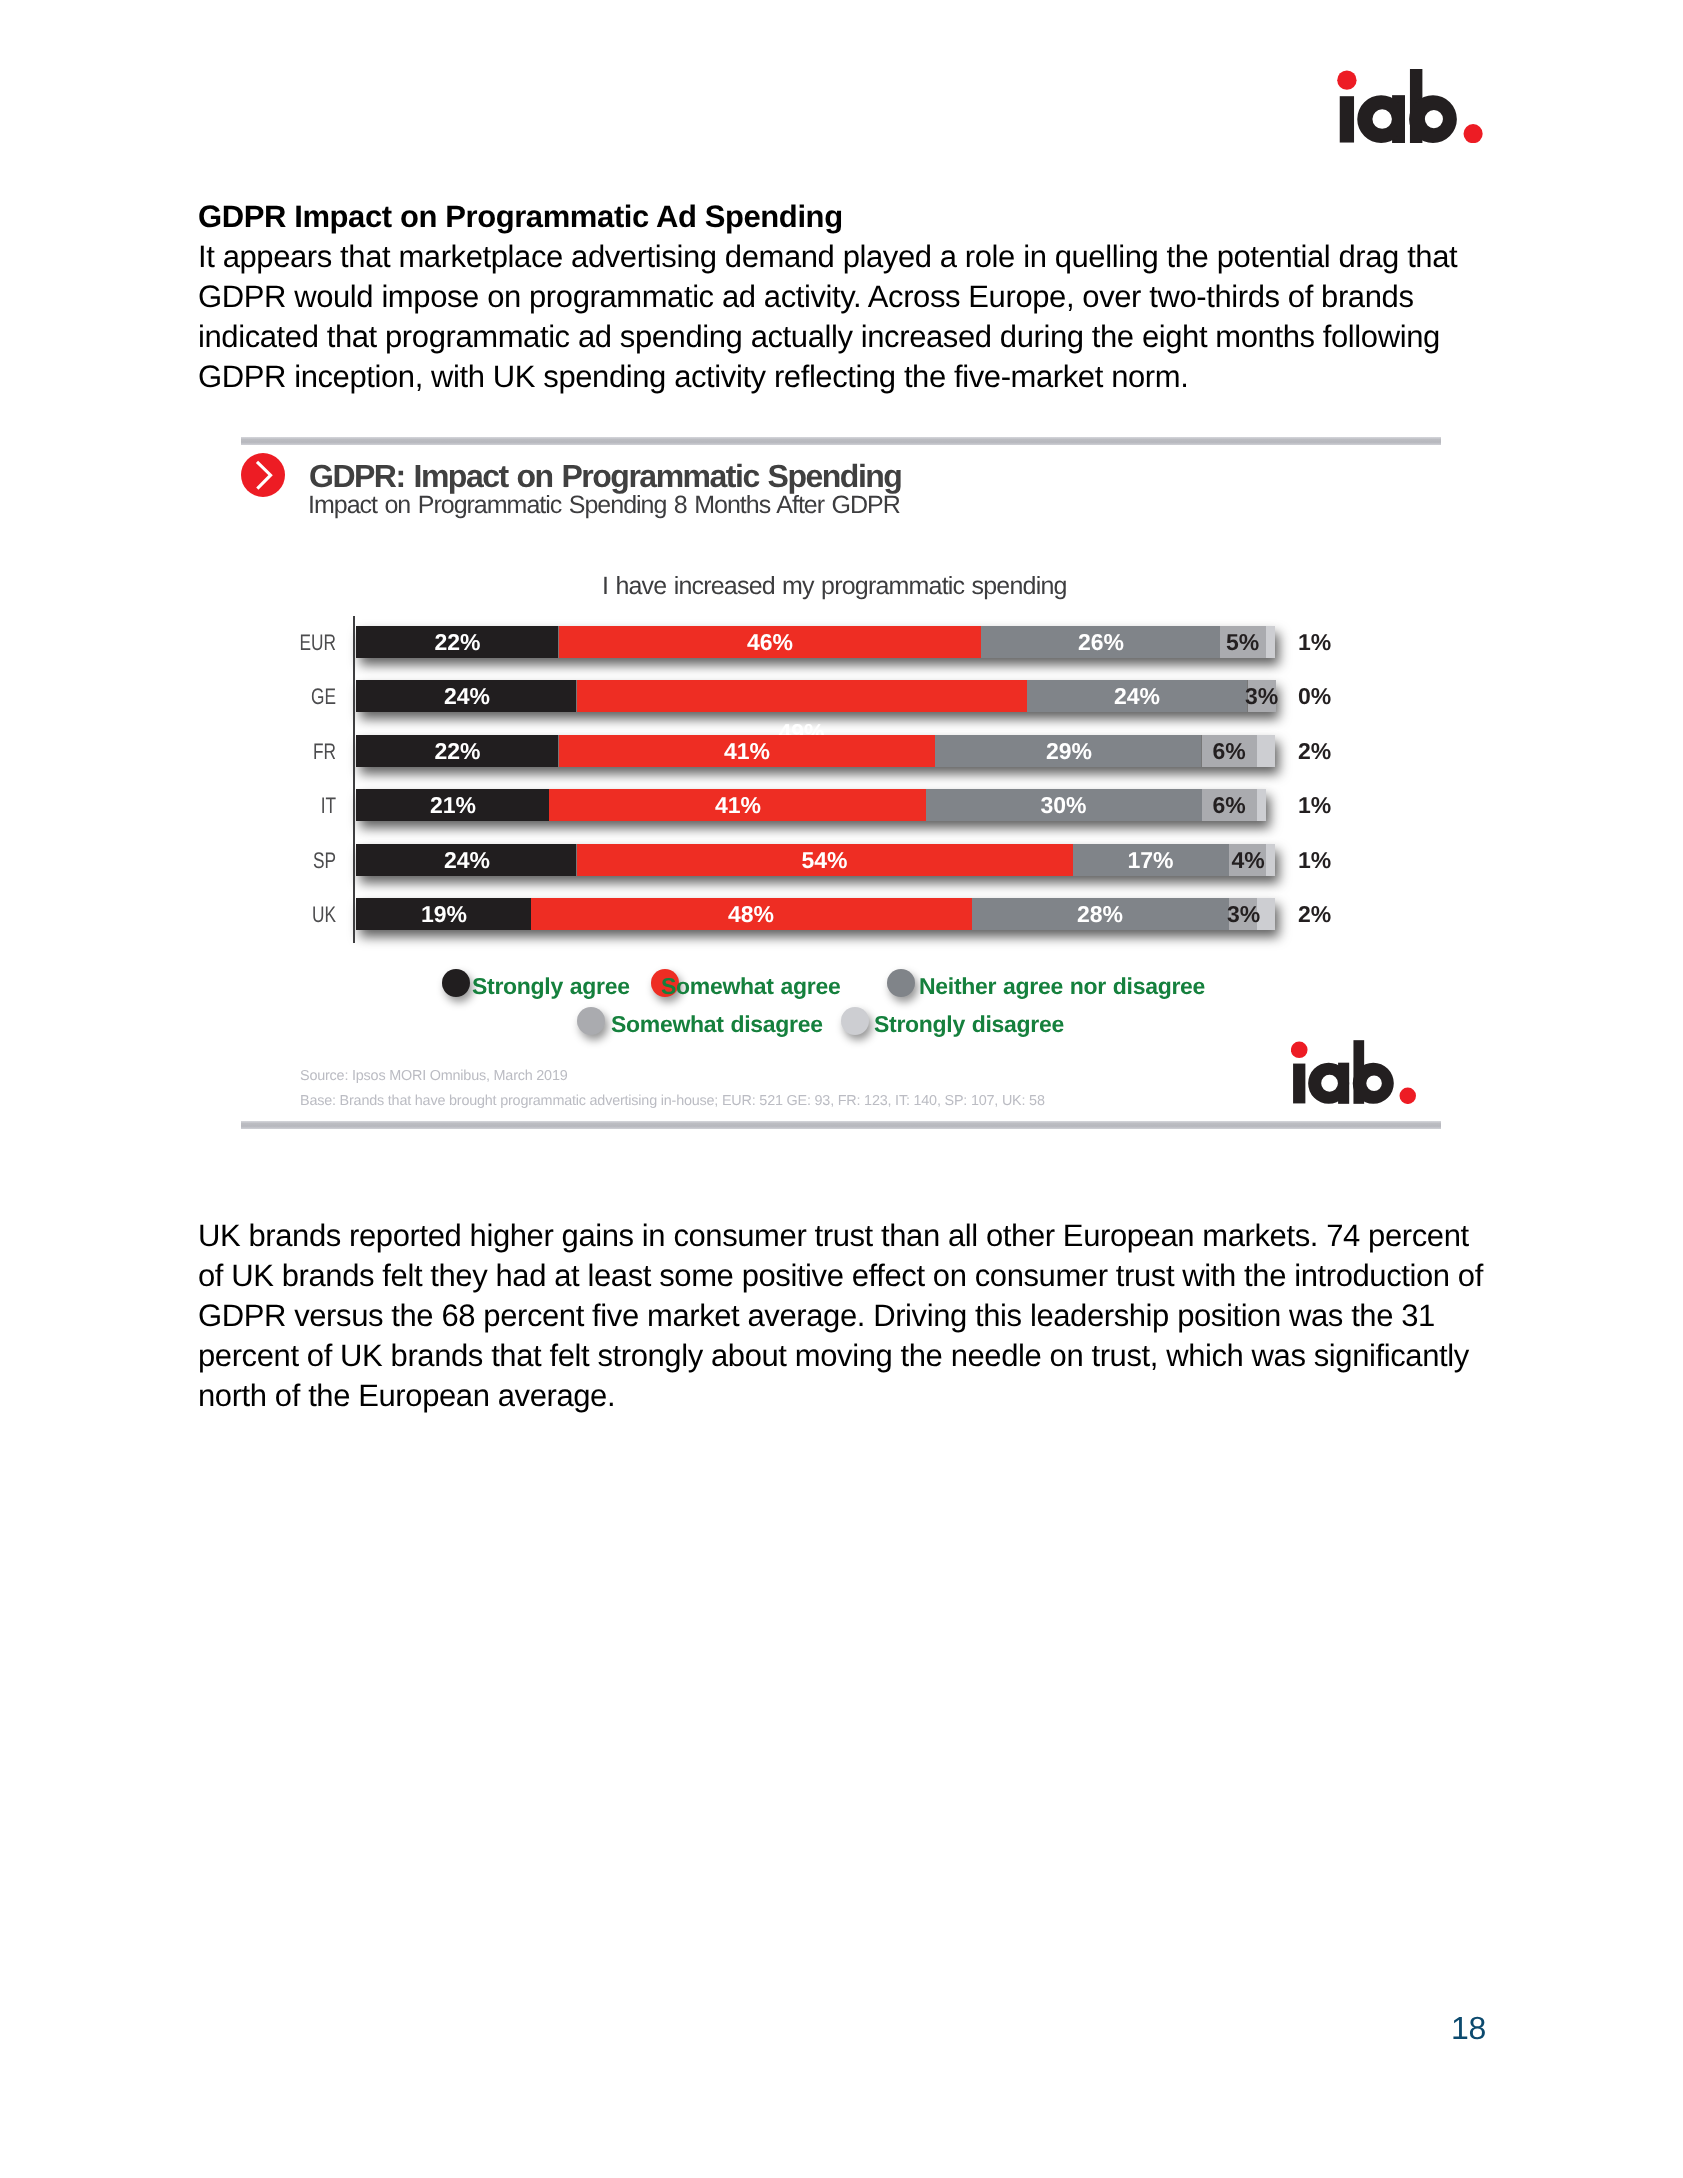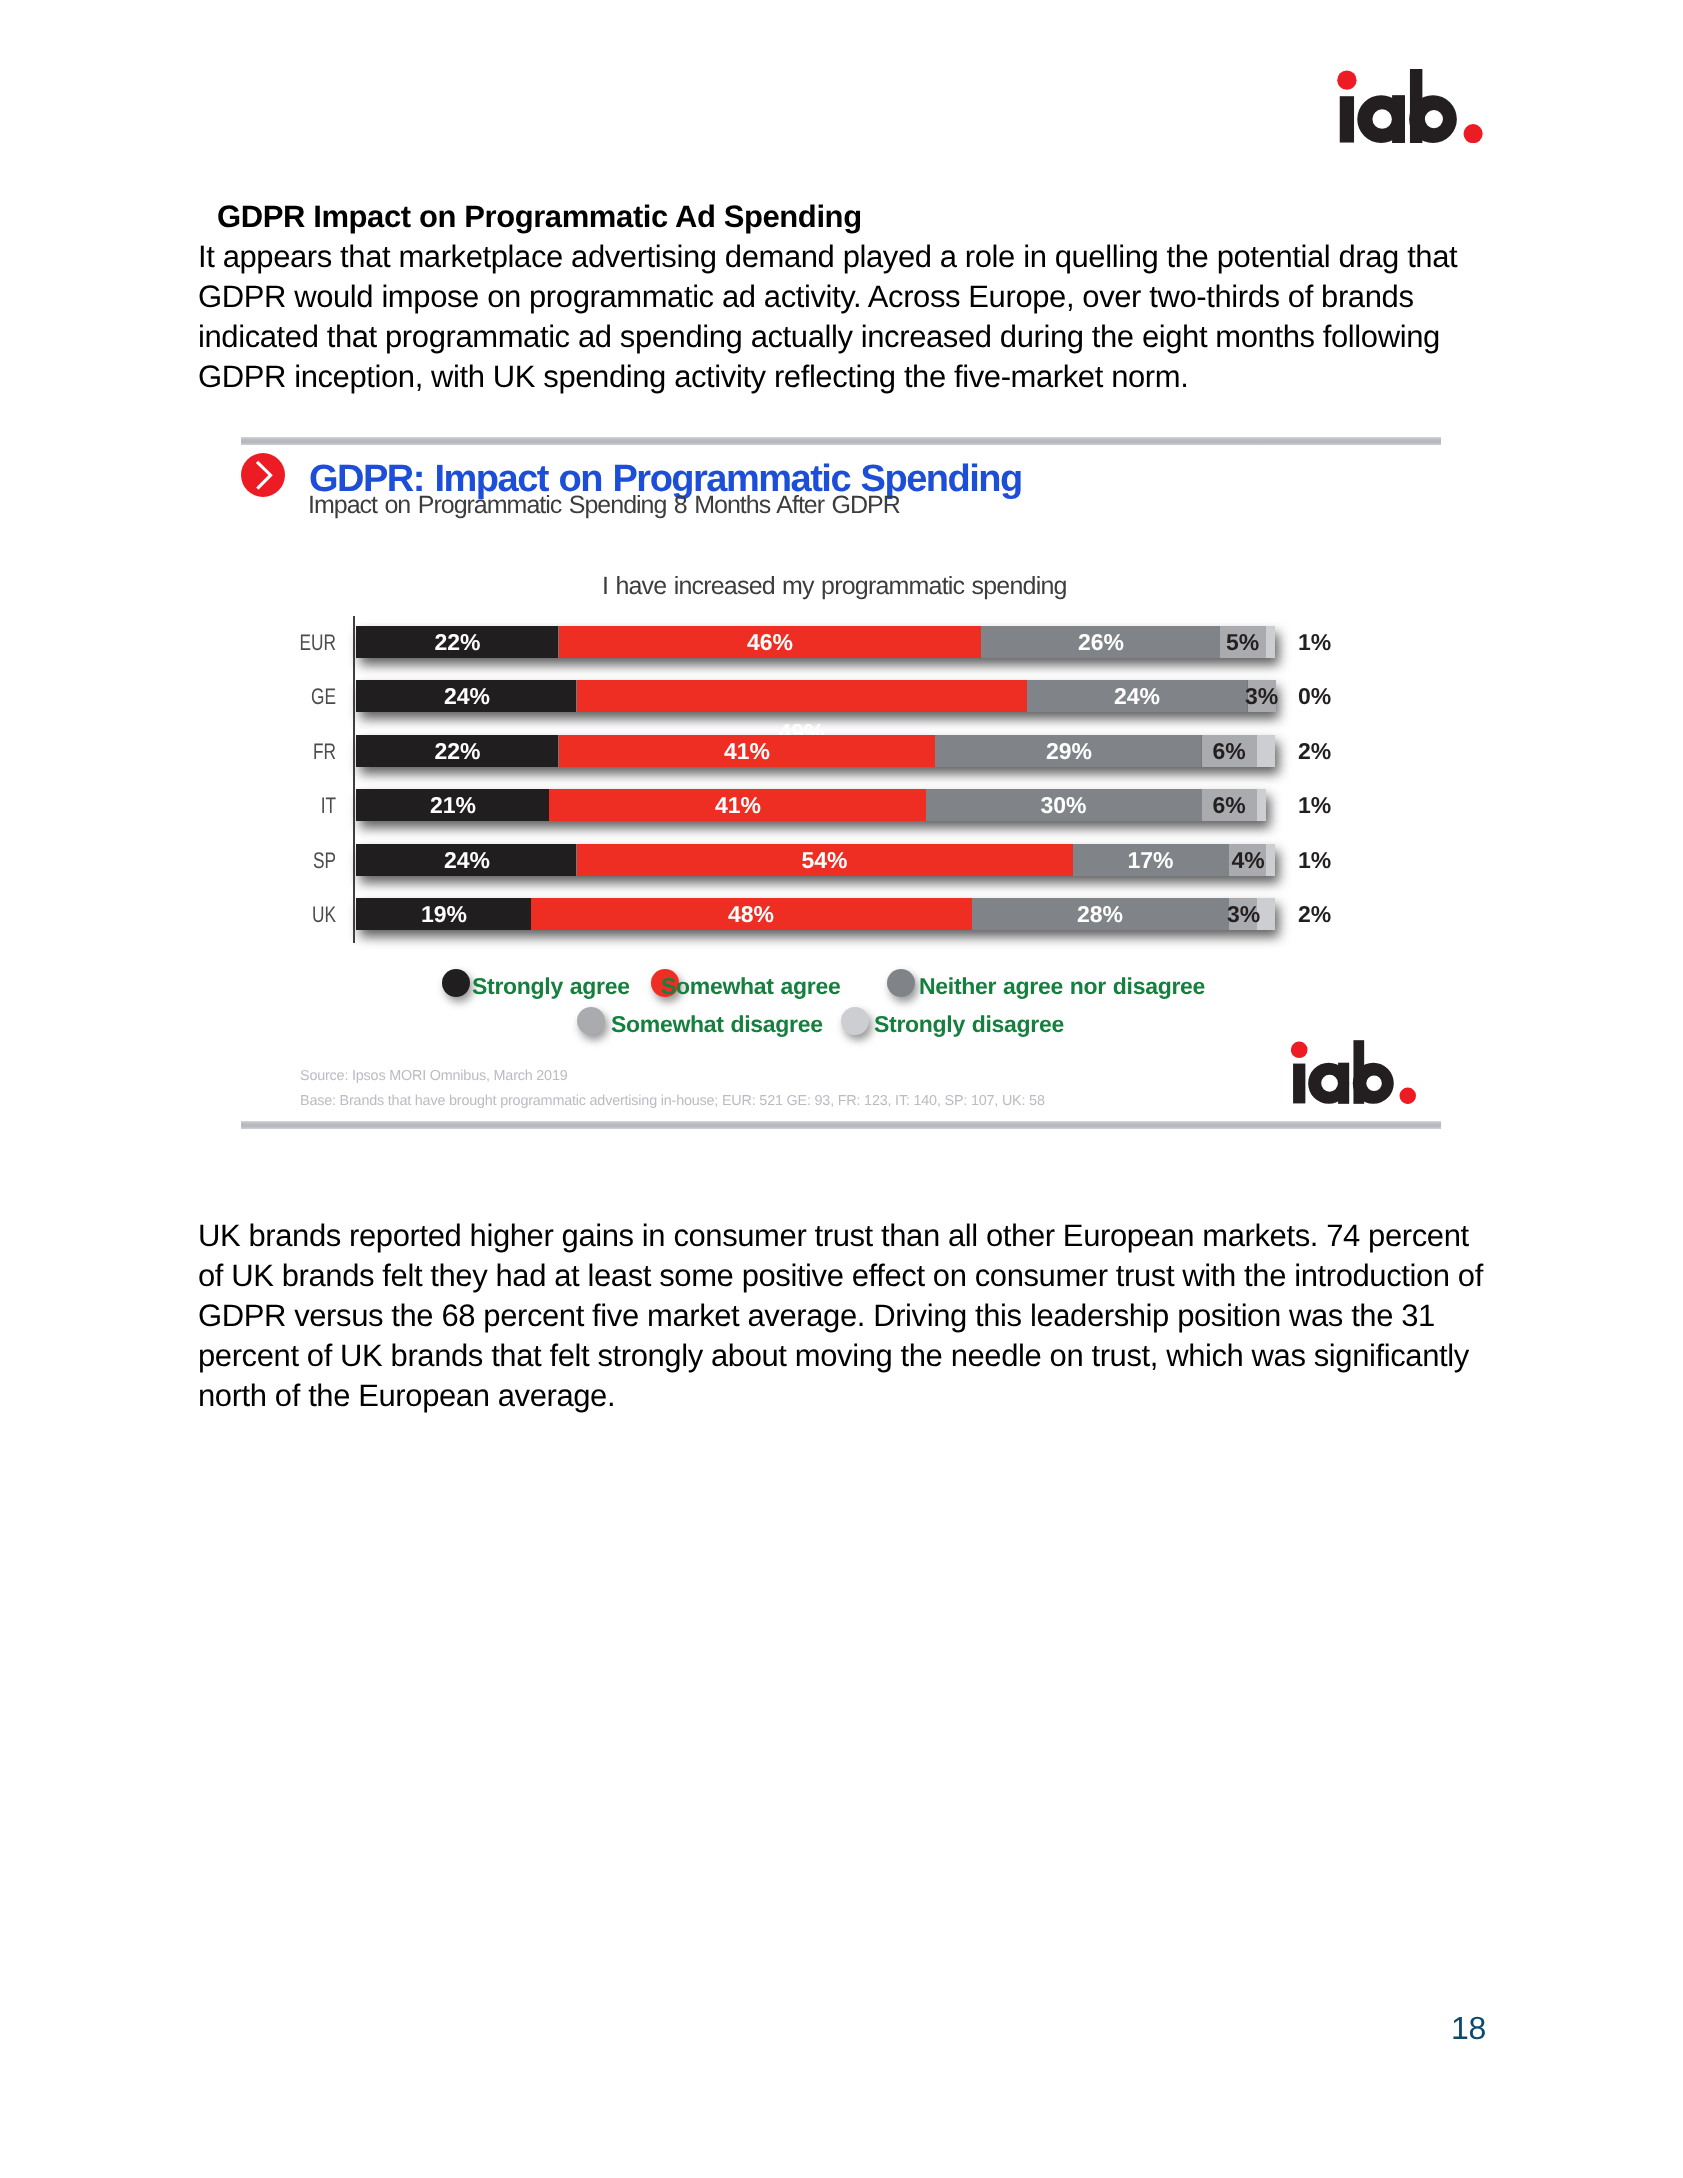--- a/index.html
+++ b/index.html
@@ -6,27 +6,27 @@
   html,body{margin:0;padding:0;}
   body{width:1683px;height:2178px;background:#ffffff;
        font-family:"Liberation Sans",sans-serif;
        -webkit-font-smoothing:antialiased;text-rendering:geometricPrecision;}
   .page{position:relative;width:1683px;height:2178px;overflow:hidden;background:#fff;
         transform:translateZ(0);}
   .abs{position:absolute;}
   .page *{-webkit-backface-visibility:hidden;backface-visibility:hidden;}
 
   
-  .sec-head{font-size:31px;font-weight:bold;color:#000;white-space:nowrap;letter-spacing:-0.4px;margin-left:19px;}
+  .sec-head{font-size:31px;font-weight:bold;color:#000;white-space:nowrap;letter-spacing:-0.4px;}
   .sec-body{font-size:31px;color:#000;letter-spacing:-0.4px;line-height:40px;width:1287px;text-align:left;}
 
   
   .rule{background:linear-gradient(to bottom,#d6d7dc 0%,#bcbdc2 30%,#b6b7bd 65%,#cfd0d5 100%);}
 
-  .ch-title{font-size:38px;font-weight:bold;color:#1d4ed8;white-space:nowrap;
+  .ch-title{font-size:32px;font-weight:bold;color:#404040;white-space:nowrap;
             letter-spacing:-1.5px;word-spacing:1.5px;}
   .ch-sub{font-size:25px;color:#3d3d3f;white-space:nowrap;letter-spacing:-1px;word-spacing:1.5px;}
   .plot-title{font-size:25px;color:#3d3d3f;white-space:nowrap;letter-spacing:-0.8px;word-spacing:1.1px;}
   .cat-lbl{font-size:22.6px;color:#4c4c4e;text-align:right;white-space:nowrap;
            height:32px;line-height:33px;transform:scaleX(0.765);transform-origin:right center;}
   .seg{top:0;height:32px;}
   .bar-shadow{top:0;height:32px;
     box-shadow:4px 7px 12px 0px rgba(0,0,0,0.62);
     background:#777;}
   .seg-lbl{font-size:23px;font-weight:bold;color:#fff;white-space:nowrap;

